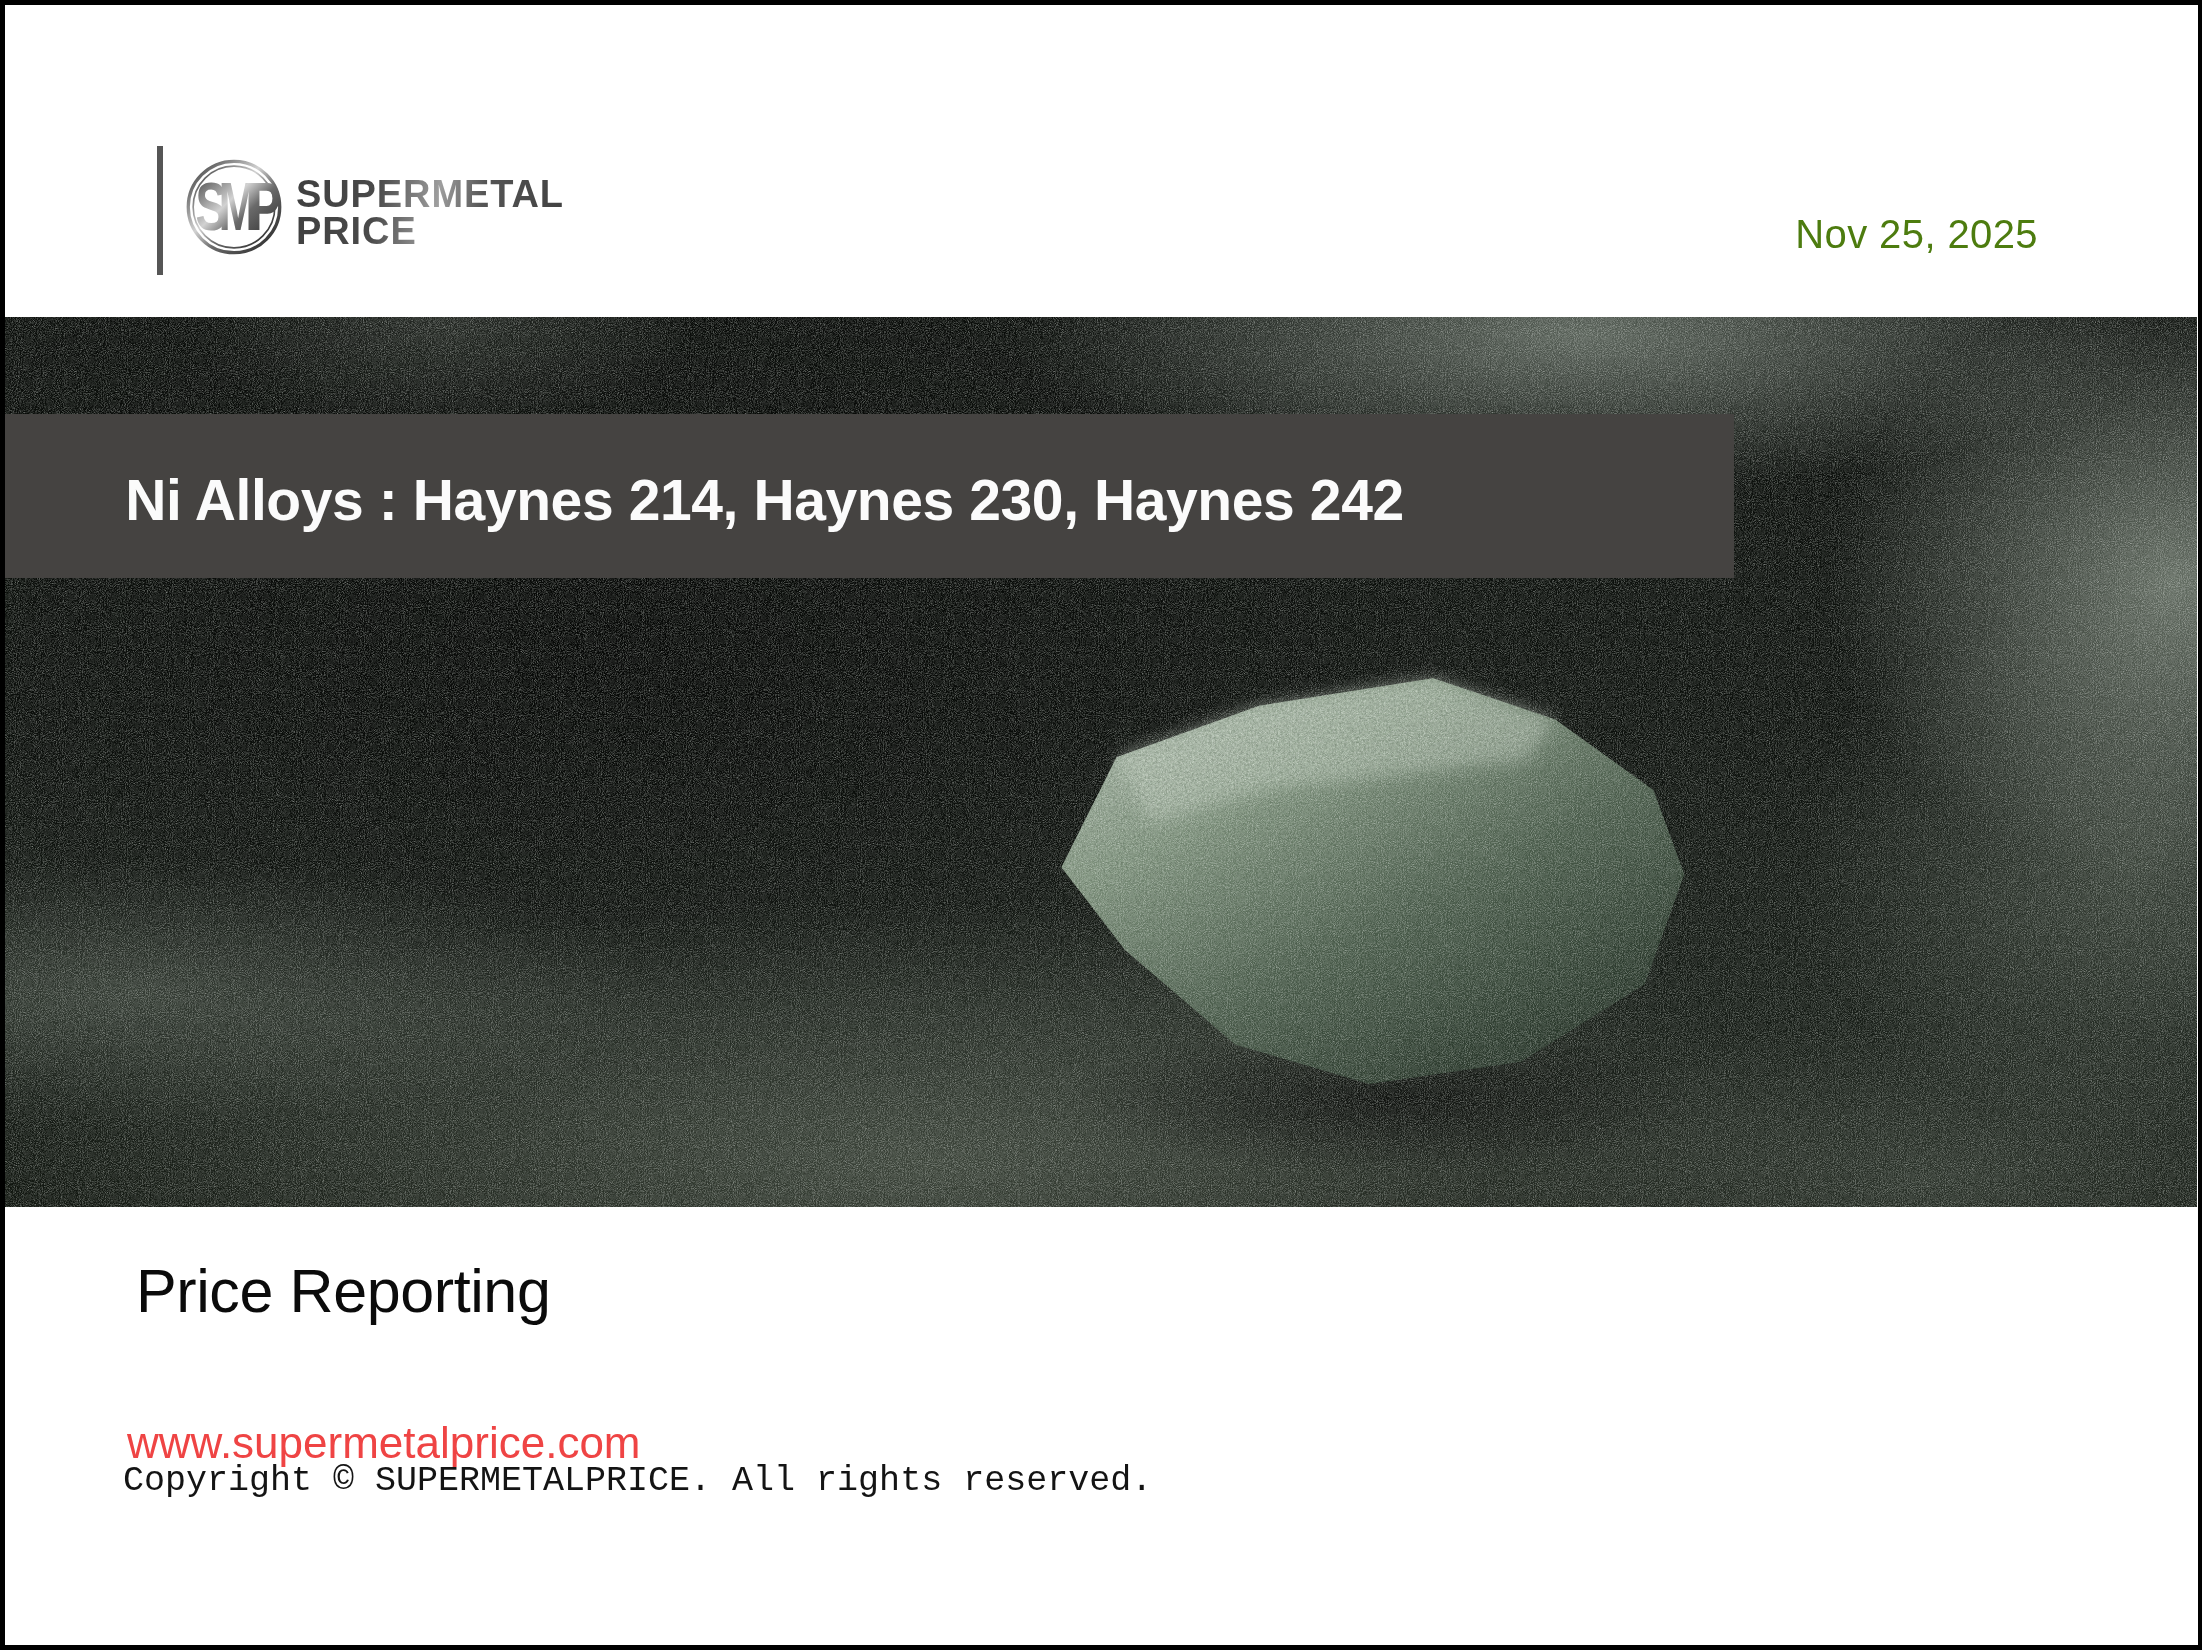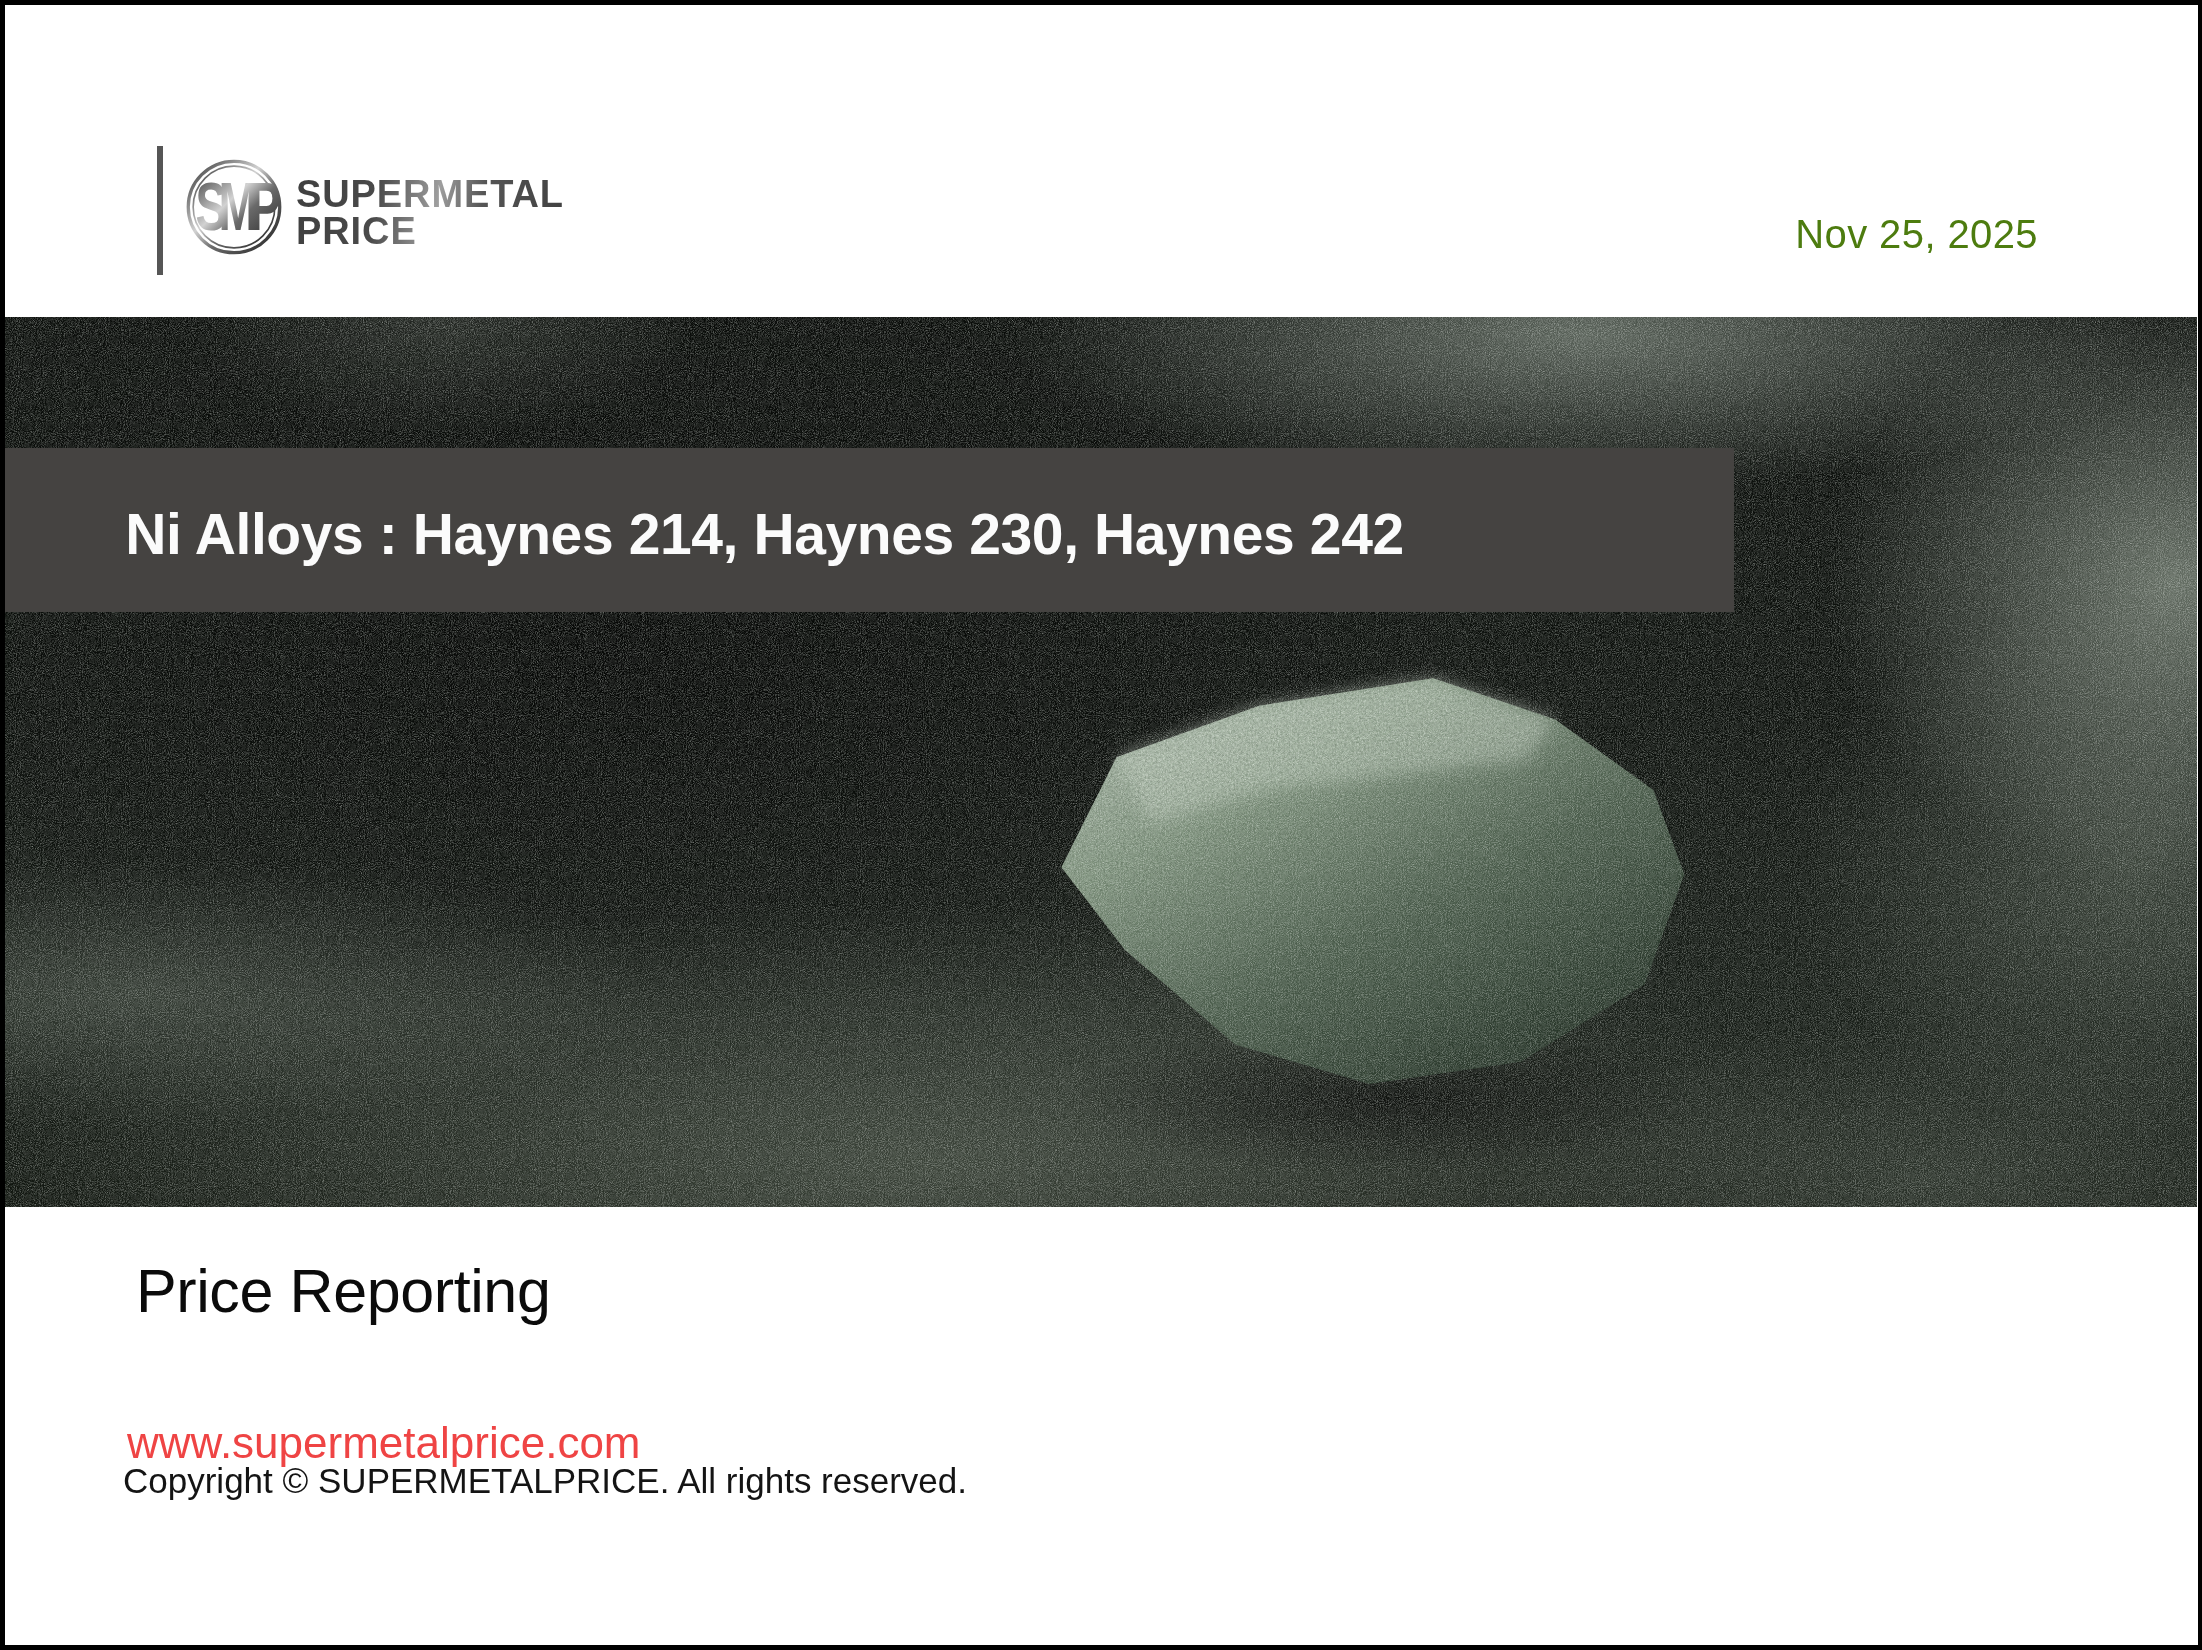--- a/index.html
+++ b/index.html
@@ -37,40 +37,40 @@
       radial-gradient(ellipse 774px 189px at 6% 76%, rgba(128,140,126,0.30), rgba(128,140,126,0) 70%),
       radial-gradient(ellipse 602px 224px at 88% 97%, rgba(96,108,95,0.35), rgba(96,108,95,0) 75%),
       radial-gradient(ellipse 1118px 602px at 28% 38%, rgba(0,0,0,0.55), rgba(0,0,0,0) 78%),
       linear-gradient(180deg,#0a0d0a 0%,#0c100c 45%,#151b15 78%,#10150f 100%);
   }
   .rock-svg,.grain-svg{position:absolute;inset:0;width:100%;height:100%;}
   .grain-svg{opacity:.5;mix-blend-mode:screen;}
 
   
   .title-banner{
-    position:absolute;left:5.2px;top:448px;width:1729px;height:164px;background:#454341;z-index:5;
+    position:absolute;left:5.2px;top:414px;width:1729px;height:164px;background:#454341;z-index:5;
     display:flex;align-items:center;
   }
   .title-banner .page-title{
     padding-left:120px;padding-top:8.6px;color:#fbfbfb;font-size:57px;font-weight:700;
     letter-spacing:-0.4px;white-space:nowrap;
   }
 
   
   .section-heading{
     position:absolute;left:136px;top:1256px;font-size:61px;font-weight:400;color:#0b0b0b;
     line-height:1.15;white-space:nowrap;letter-spacing:-0.4px;
   }
   .website-link{
     position:absolute;left:127px;top:1417px;font-size:44px;font-weight:400;color:#ef4444;
     line-height:1.2;white-space:nowrap;text-decoration:none;cursor:pointer;
   }
   .copyright-text{
     position:absolute;left:123px;top:1460px;font-size:35px;font-weight:400;color:#141414;
-    line-height:1.2;white-space:nowrap;
+    line-height:1.2;white-space:nowrap;font-family:Liberation Mono, monospace;
   }
 </style>
 </head>
 <body>
 
 <div class="accent-bar"></div>
 
 <svg class="logo-mark" viewBox="0 0 120 120">
   <defs>
     <linearGradient id="mg" x1="0" y1="0" x2="1" y2="1">

